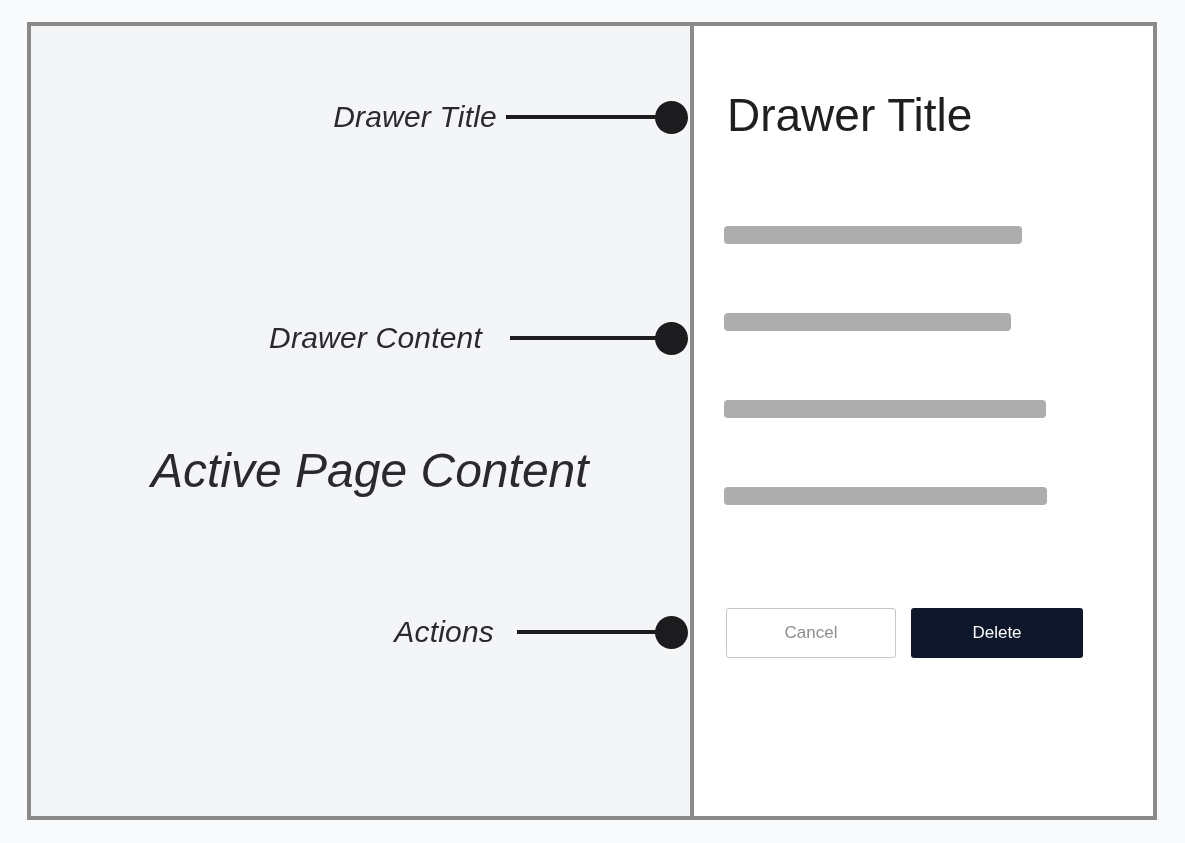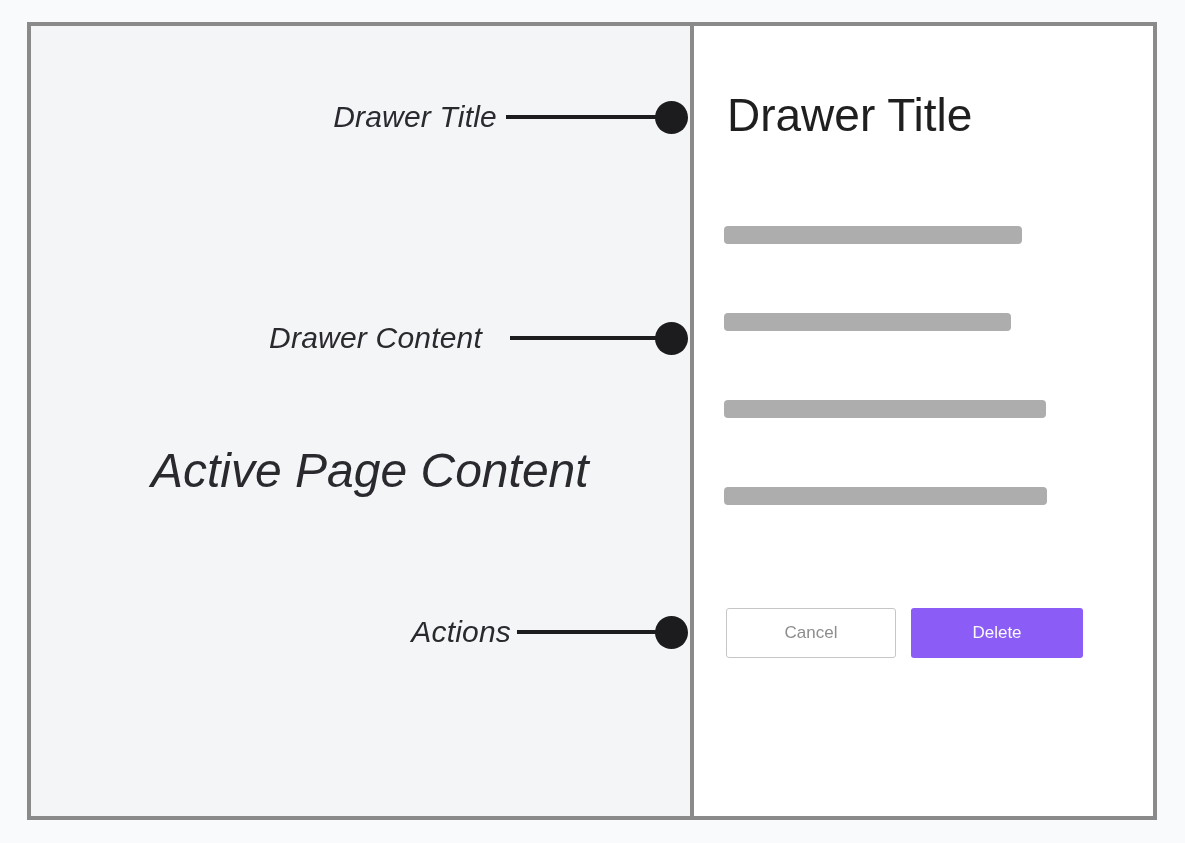--- a/index.html
+++ b/index.html
@@ -58,21 +58,21 @@
     margin-left: -2px;
     flex: 0 0 auto;
   }
   .row-title   { top: 91px; }
   .row-title   .ann-label { margin-right: 9px; }
   .row-title   .connector-line { width: 151px; }
   .row-content { top: 312px; }
   .row-content .ann-label { margin-right: 28px; }
   .row-content .connector-line { width: 147px; }
   .row-actions { top: 606px; }
-  .row-actions .ann-label { margin-right: 6px; }
+  .row-actions .ann-label { margin-right: 23px; }
   .row-actions .connector-line { width: 140px; }
   .active-page-label {
     position: absolute;
     left: 104px;
     top: 444px;
     transform: translateY(-50%);
     font-style: italic;
     font-size: 48px;
     color: #2a2a2e;
     white-space: nowrap;
@@ -124,21 +124,21 @@
     cursor: pointer;
   }
   .btn-cancel {
     width: 170px;
     background: #ffffff;
     border: 1px solid #c6c6c6;
     color: #8d8d8d;
   }
   .btn-delete {
     width: 172px;
-    background: #8b5cf6;
+    background: #0f172a;
     border: none;
     color: #fafafa;
   }
 </style>
 </head>
 <body>
 
 <div class="stage">
   <div class="frame">
 

